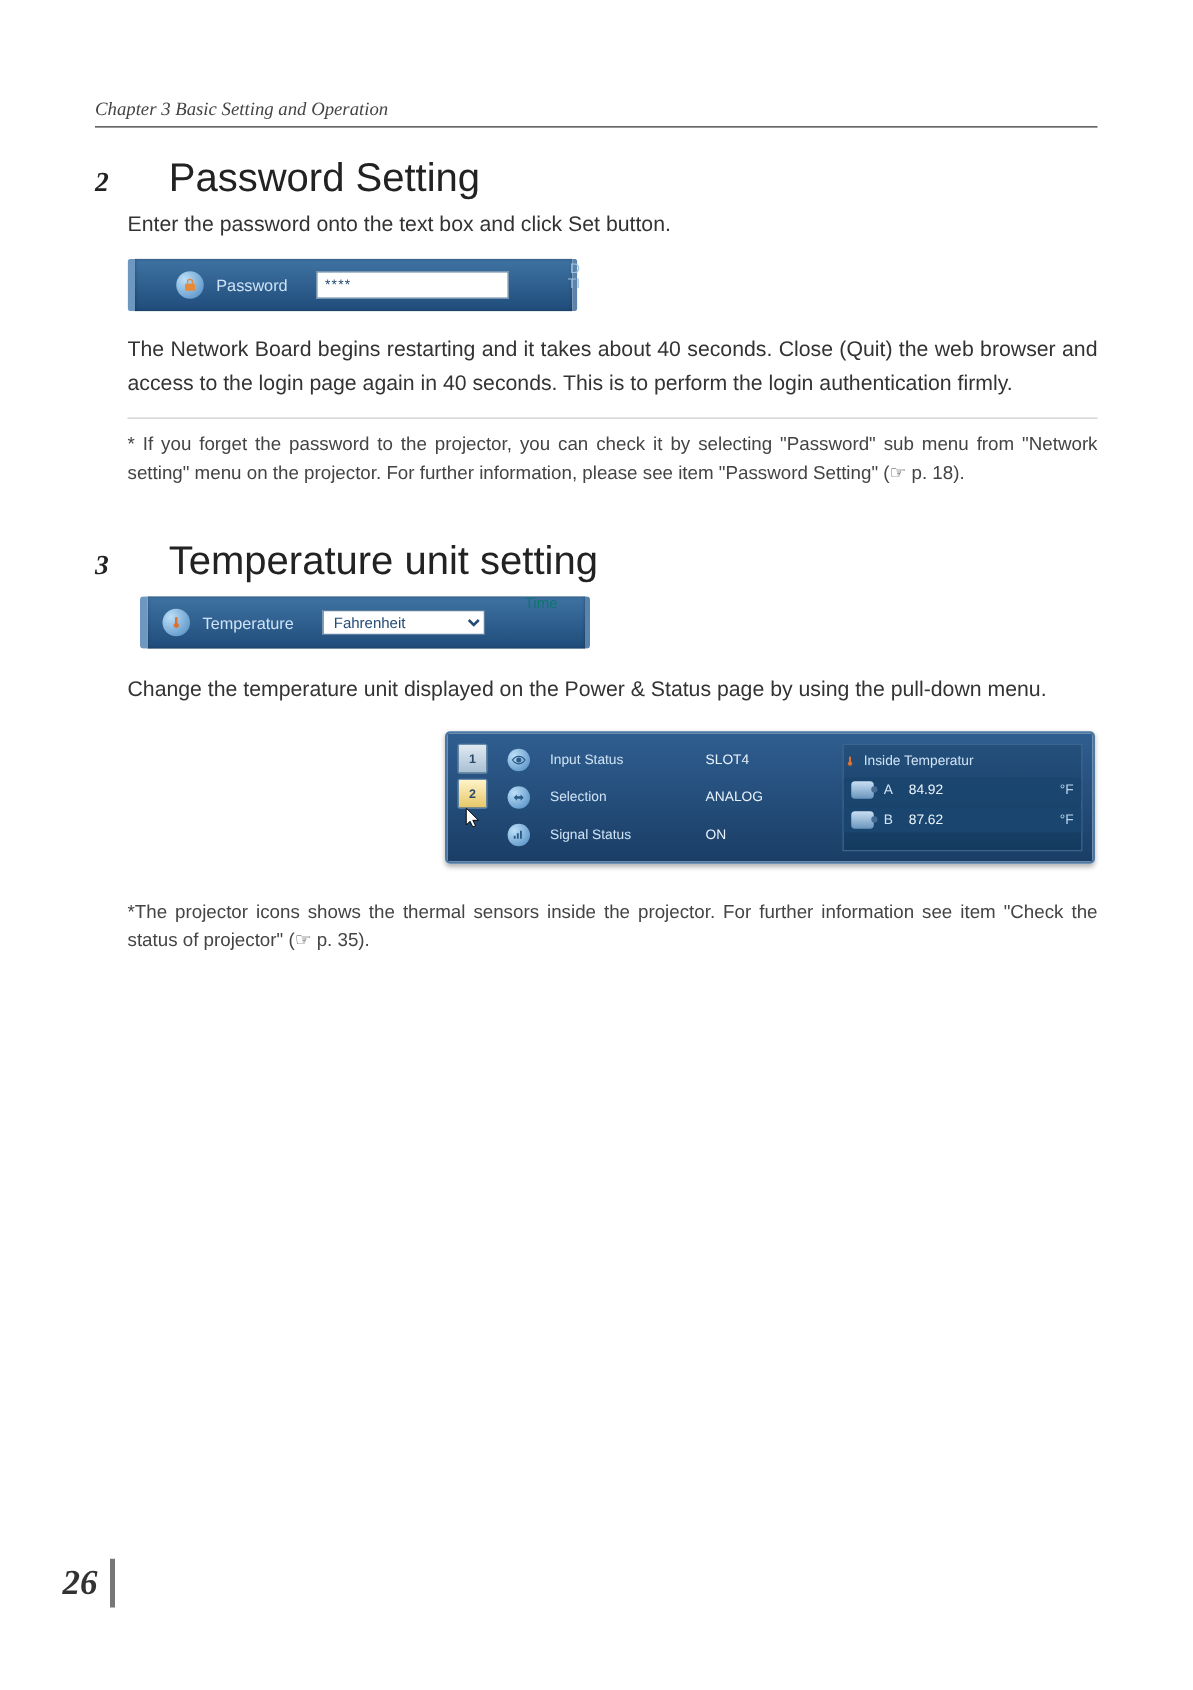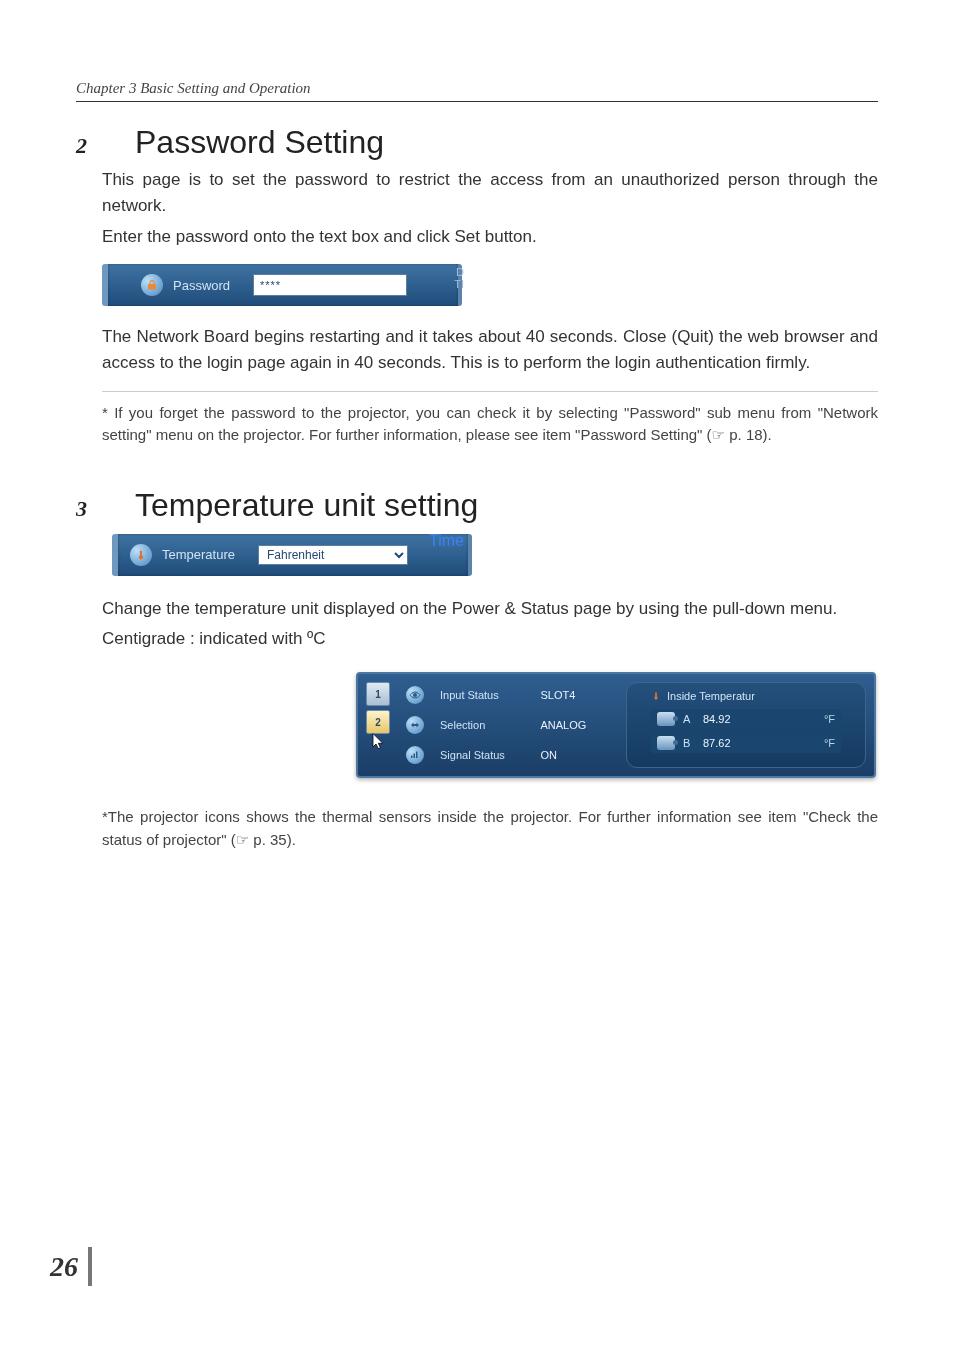--- a/index.html
+++ b/index.html
@@ -124,30 +124,30 @@
   }
   .panel-temp .panel-outer {
     border-left: 6px solid #6f98c0;
     border-right: 4px solid #5b84ad;
     margin-left: 10px;
   }
   .temp-select {
     background: #fff;
     border: 1px solid #5c7fa0;
     height: 20px;
-    width: 150px;
+    width: 130px;
     font-size: 12px;
     color: #244a75;
     padding: 0 4px;
   }
   .time-label {
     position: absolute;
-    top: -2px; right: 8px;
-    color: #3b82f6;
-    font-size: 16px;
+    top: -2px; right: 26px;
+    color: #0f766e;
+    font-size: 12px;
   }
 
   
   .status-panel {
     margin: 20px auto 28px 280px;
     width: 500px;
     background: linear-gradient(#2f5e90, #1a3e66);
     border: 2px solid #4c77a1;
     border-radius: 4px;
     display: flex;
@@ -181,22 +181,22 @@
     column-gap: 12px;
     row-gap: 12px;
     align-items: center;
     flex: 1 1 auto;
     padding: 4px 6px;
   }
   .sig-val { color: #e8f2fb; }
   .temp-box {
     background: linear-gradient(#24507c,#143a60);
     border:1px solid #3d648c;
-    border-radius:11px;
-    padding:6px 24px;
+    border-radius:0;
+    padding:6px 0;
     width: 190px;
   }
   .temp-head {
     display:flex;align-items:center;gap:6px;
     margin-bottom:6px;
   }
   .therm {
     width:10px;height:14px;
   }
   .temp-row {
@@ -237,21 +237,20 @@
 </head>
 <body>
 
 <div class="page">
   <div class="chapter-line">Chapter 3 Basic Setting and Operation</div>
 
   <div class="section-row">
     <span class="section-num">2</span>
     <span class="section-title">Password Setting</span>
   </div>
-  <div class="body-text">This page is to set the password to restrict the access from an unauthorized person through the network.</div>
   <div class="body-text tight">
     <span>Enter the password onto the text box and click </span><span class="ui-word">Set</span><span> button.</span>
   </div>
 
   <div class="panel-pw">
     <span class="side-letter top">D</span>
     <div class="panel-outer panel-border-r">
       <div class="icon-circle">
         <svg viewBox="0 0 24 24">
             <path fill="#e78a3a" d="M12 2a5 5 0 00-5 5v3H6a2 2 0 00-2 2v7a2 2 0 002 2h12a2 2 0 002-2v-7a2 2 0 00-2-2h-1V7a5 5 0 00-5-5zm-3 5a3 3 0 116 0v3H9V7z"></path>
@@ -284,21 +283,20 @@
           </svg>
       </div>
       <span class="panel-label" style="flex-basis:86px">Temperature</span>
       <select class="temp-select">
         <option>Fahrenheit</option>
       </select>
     </div>
   </div>
 
   <div class="body-text">Change the temperature unit displayed on the Power &amp; Status page by using the pull-down  menu.</div>
-  <div class="body-text tight">Centigrade : indicated with ºC</div>
 
   <div class="status-panel">
     <div class="tab-strip">
       <div class="tab-btn">1</div>
       <div class="tab-btn active">2</div>
       <svg class="cursor-svg" viewBox="0 0 24 24">
           <path fill="#fff" stroke="#000" stroke-width="1" d="M4 2l0 18 4-4 3 6 3-1-3-6 6 0z"></path>
         </svg>
     </div>
     <div class="status-grid">

